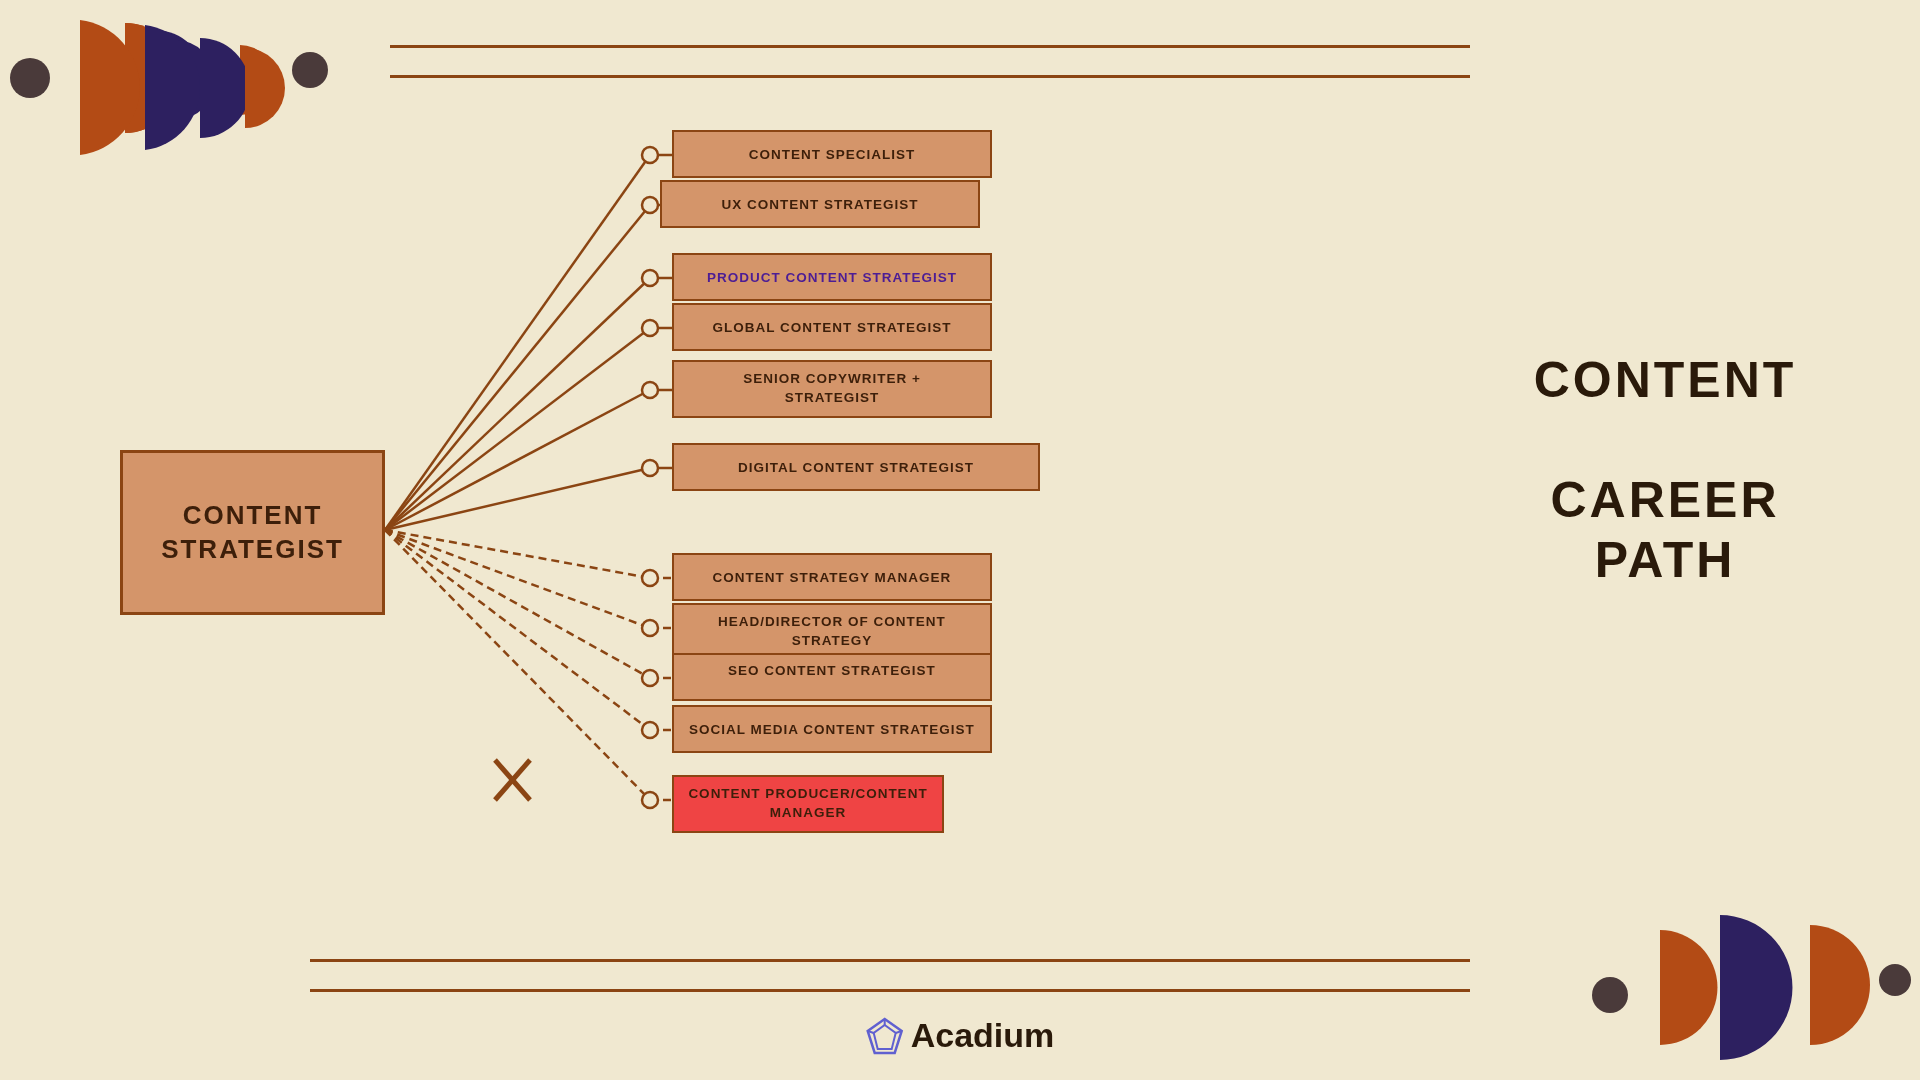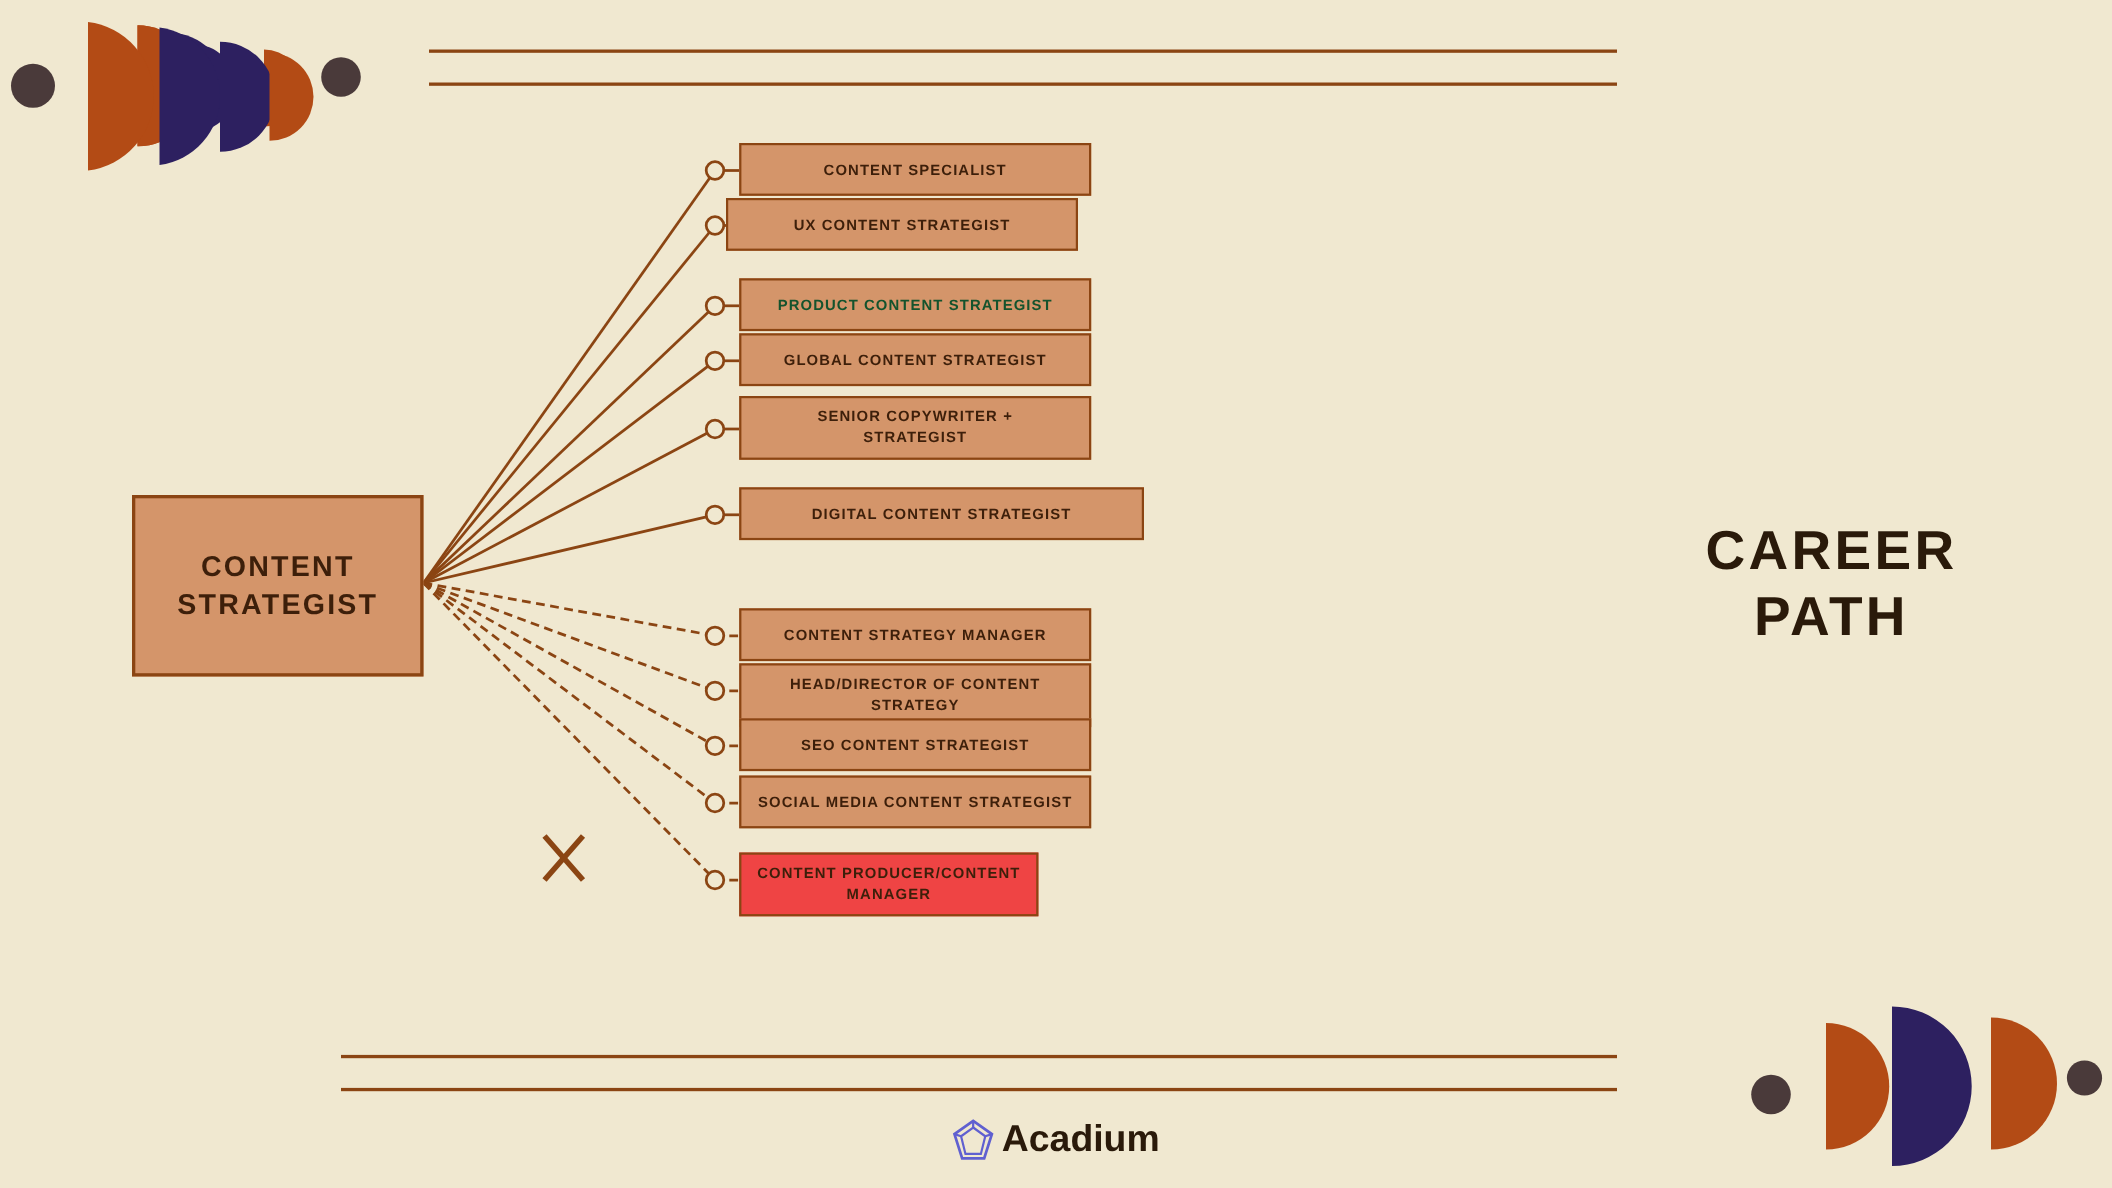--- a/index.html
+++ b/index.html
@@ -119,21 +119,21 @@
             background-color:#d4956a;border:2.5px solid #8B4513;
             display:flex;align-items:center;justify-content:center;text-align:center;padding:8px 12px;">
   <span style="font-size:13.5px;font-weight:900;color:#3d1f0a;letter-spacing:1px;font-family:'Arial Black',Arial,sans-serif;text-transform:uppercase;">
     UX CONTENT STRATEGIST
   </span>
 </div>
 
 <div style="position:absolute;left:672px;top:253px;width:320px;min-height:48px;
             background-color:#d4956a;border:2.5px solid #8B4513;
             display:flex;align-items:center;justify-content:center;text-align:center;padding:8px 12px;">
-  <span style="font-size:13.5px;font-weight:900;color:#14532d;letter-spacing:1px;font-family:'Arial Black',Arial,sans-serif;text-transform:uppercase;">
+  <span style="font-size:13.5px;font-weight:900;color:#4c1d95;letter-spacing:1px;font-family:'Arial Black',Arial,sans-serif;text-transform:uppercase;">
     PRODUCT CONTENT STRATEGIST
   </span>
 </div>
 
 <div style="position:absolute;left:672px;top:303px;width:320px;min-height:48px;
             background-color:#d4956a;border:2.5px solid #8B4513;
             display:flex;align-items:center;justify-content:center;text-align:center;padding:8px 12px;">
   <span style="font-size:13.5px;font-weight:900;color:#3d1f0a;letter-spacing:1px;font-family:'Arial Black',Arial,sans-serif;text-transform:uppercase;">
     GLOBAL CONTENT STRATEGIST
   </span>
@@ -166,21 +166,21 @@
 <div style="position:absolute;left:672px;top:603px;width:320px;min-height:58px;
             background-color:#d4956a;border:2.5px solid #8B4513;
             display:flex;align-items:center;justify-content:center;text-align:center;padding:8px 12px;">
   <span style="font-size:13.5px;font-weight:900;color:#3d1f0a;letter-spacing:1px;font-family:'Arial Black',Arial,sans-serif;text-transform:uppercase;line-height:1.4;">
     HEAD/DIRECTOR OF CONTENT<br>STRATEGY
   </span>
 </div>
 
 <div style="position:absolute;left:672px;top:653px;width:320px;min-height:48px;
             background-color:#d4956a;border:2.5px solid #8B4513;
-            display:flex;align-items:center;justify-content:center;text-align:center;padding:8px 12px;">
+            display:flex;justify-content:center;text-align:center;padding:8px 12px;">
   <span style="font-size:13.5px;font-weight:900;color:#3d1f0a;letter-spacing:1px;font-family:'Arial Black',Arial,sans-serif;text-transform:uppercase;">
     SEO CONTENT STRATEGIST
   </span>
 </div>
 
 <div style="position:absolute;left:672px;top:705px;width:320px;min-height:48px;
             background-color:#d4956a;border:2.5px solid #8B4513;
             display:flex;align-items:center;justify-content:center;text-align:center;padding:8px 12px;">
   <span style="font-size:13.5px;font-weight:900;color:#3d1f0a;letter-spacing:1px;font-family:'Arial Black',Arial,sans-serif;text-transform:uppercase;">
     SOCIAL MEDIA CONTENT STRATEGIST
@@ -190,21 +190,21 @@
 <div style="position:absolute;left:672px;top:775px;width:272px;min-height:58px;
             background-color:#ef4444;border:2.5px solid #8B4513;
             display:flex;align-items:center;justify-content:center;text-align:center;padding:8px 12px;">
   <span style="font-size:13.5px;font-weight:900;color:#3d1f0a;letter-spacing:1px;font-family:'Arial Black',Arial,sans-serif;text-transform:uppercase;line-height:1.4;">
     CONTENT PRODUCER/CONTENT<br>MANAGER
   </span>
 </div>
 
 <div style="position:absolute;right:80px;top:350px;width:350px;text-align:center;">
   <div style="font-size:50px;font-weight:900;color:#2a1a0a;letter-spacing:3px;line-height:1.2;font-family:'Arial Black',Arial,sans-serif;text-transform:uppercase;">
-    <br>
+    <span>CONTENT</span><br>
     <br>
     <span>CAREER PATH</span>
   </div>
 </div>
 
 <div style="position:absolute;bottom:25px;left:50%;transform:translateX(-50%);display:flex;align-items:center;gap:7px;">
 
   <svg width="38" height="38" viewBox="0 0 38 38">
     <polygon points="19,2 36,14 29,36 9,36 2,14" fill="none" stroke="#6060d0" stroke-width="2.5"></polygon>
     <polygon points="19,8 30,16 26,32 12,32 8,16" fill="none" stroke="#6060d0" stroke-width="2"></polygon>

